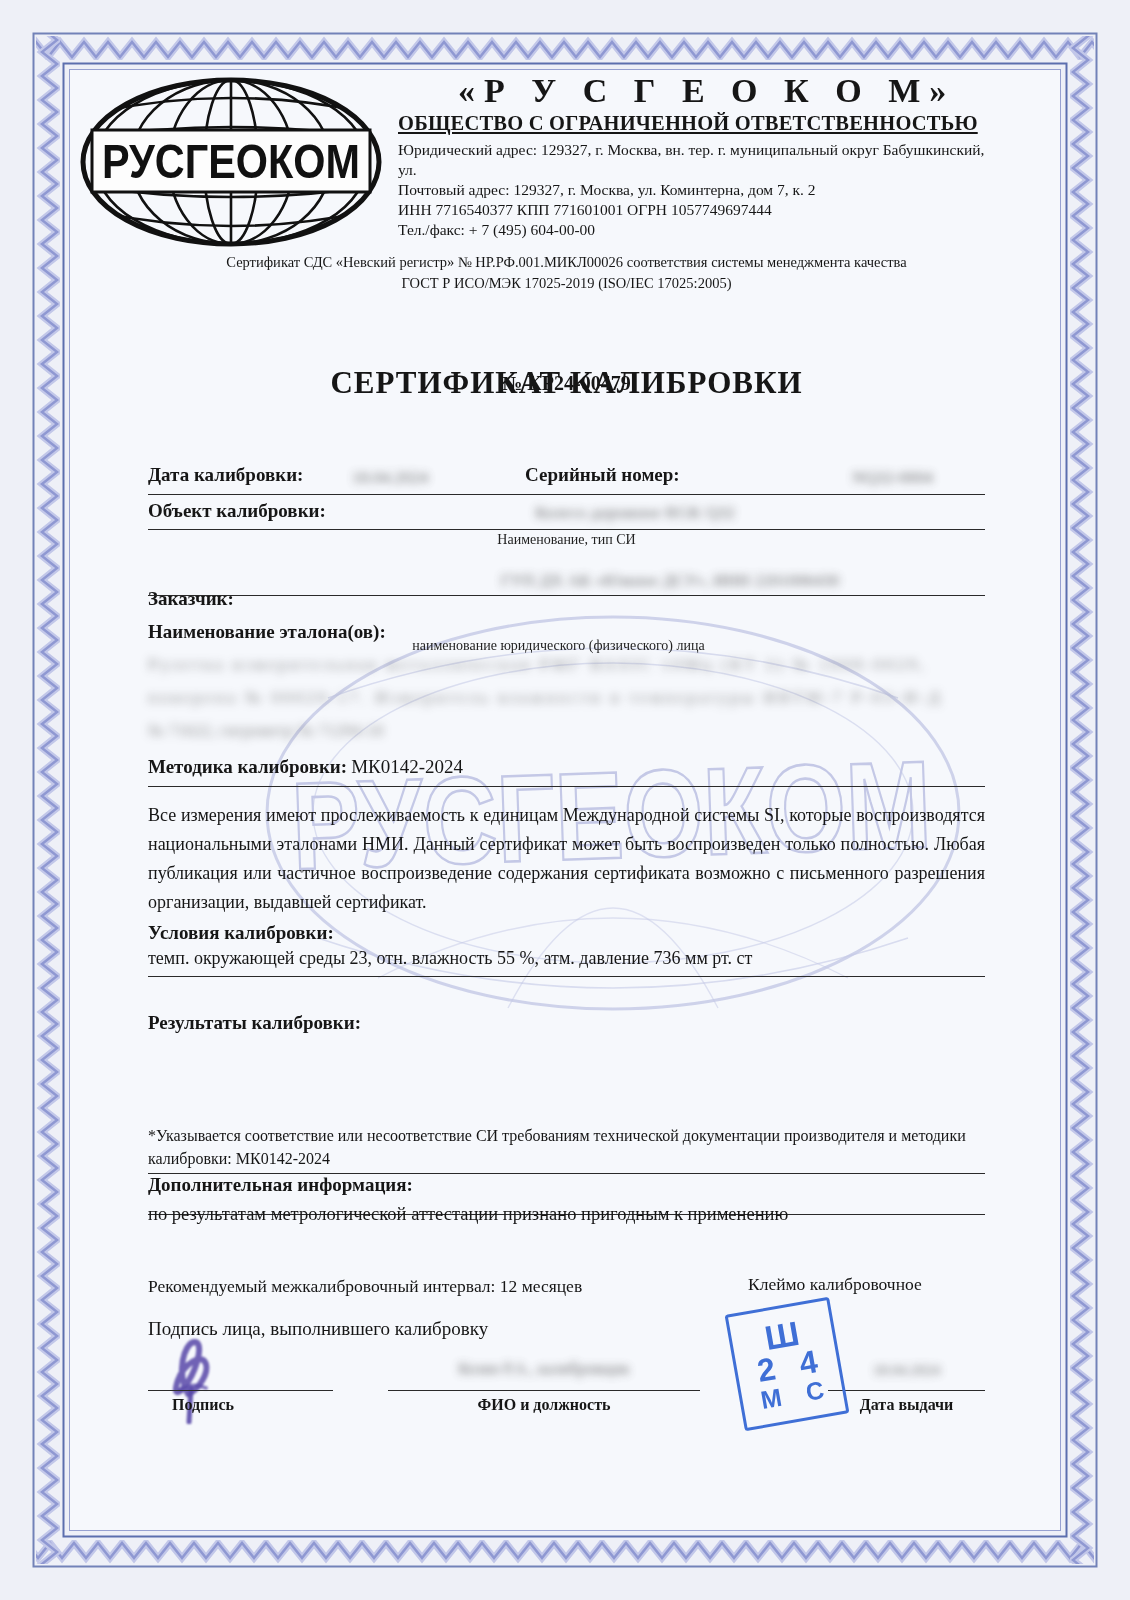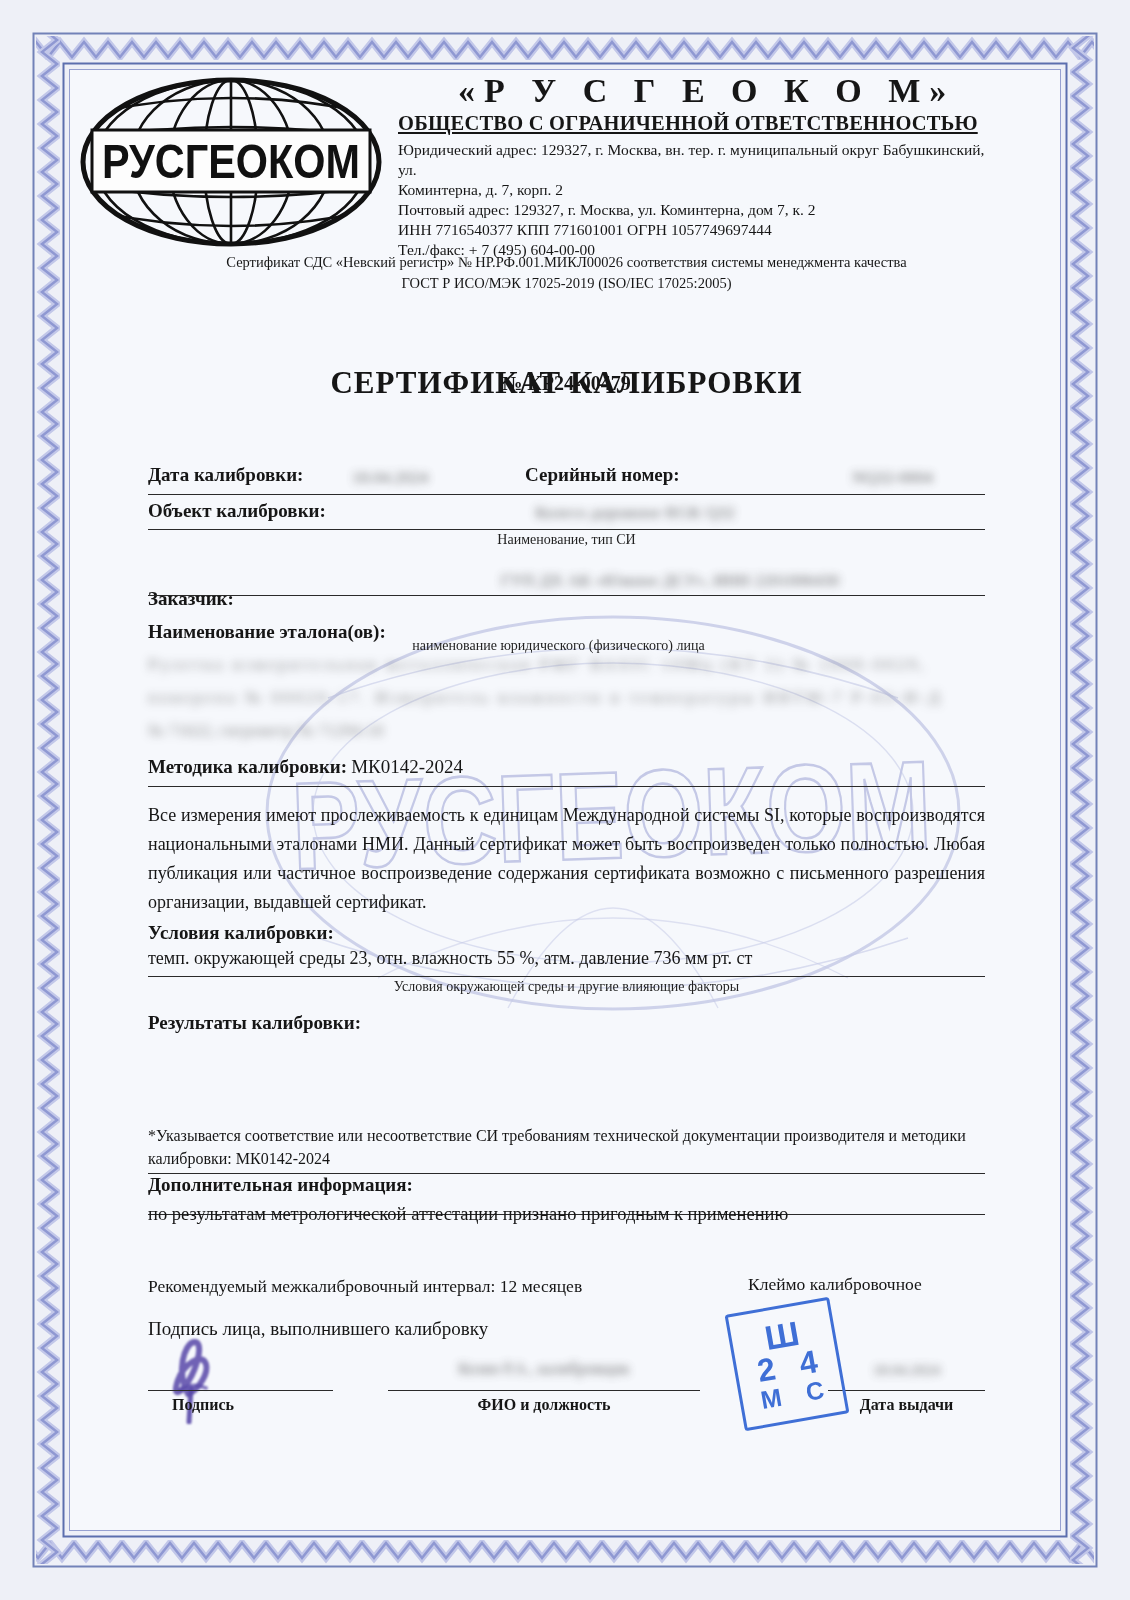--- a/index.html
+++ b/index.html
@@ -118,21 +118,20 @@
     </g>
     <rect x="14" y="54" width="278" height="62" fill="#fdfdfd" stroke="#111" stroke-width="3"></rect>
     <text x="153" y="102" text-anchor="middle" font-family="Liberation Sans, sans-serif" font-weight="bold" font-size="48" fill="#111" textLength="258" lengthAdjust="spacingAndGlyphs">РУСГЕОКОМ</text>
   </svg>
 
   <div class="abs company-title" style="left:458px;top:72px;">«Р У С Г Е О К О М»</div>
   <div class="abs company-form" style="left:398px;top:112px;">ОБЩЕСТВО С ОГРАНИЧЕННОЙ ОТВЕТСТВЕННОСТЬЮ</div>
 
   <div class="abs addr" style="left:398px;top:140px;width:600px;">
     <div>Юридический адрес: 129327, г. Москва, вн. тер. г. муниципальный округ Бабушкинский, ул.</div>
-    <div>Коминтерна, д. 7, корп. 2</div>
     <div>Почтовый адрес: 129327, г. Москва, ул. Коминтерна, дом 7, к. 2</div>
     <div>ИНН 7716540377 КПП 771601001 ОГРН 1057749697444</div>
     <div>Тел./факс: + 7 (495) 604-00-00</div>
   </div>
 
   <div class="abs sds" style="left:148px;top:252px;width:837px;">
     <div>Сертификат СДС «Невский регистр» № НР.РФ.001.МИКЛ00026 соответствия системы менеджмента качества</div>
     <div>ГОСТ Р ИСО/МЭК 17025-2019 (ISO/IEC 17025:2005)</div>
   </div>
 
@@ -166,21 +165,20 @@
     <span class="lbl">Методика калибровки:</span>
     <span class="val" style="font-size:19px;">МК0142-2024</span>
   </div>
   <div class="abs rule" style="left:148px;top:786px;width:837px;"></div>
 
   <div class="abs para" style="left:148px;top:801px;width:837px;">Все измерения имеют прослеживаемость к единицам Международной системы SI, которые воспроизводятся национальными эталонами НМИ. Данный сертификат может быть воспроизведен только полностью. Любая публикация или частичное воспроизведение содержания сертификата возможно с письменного разрешения организации, выдавшей сертификат.</div>
 
   <div class="abs lbl" style="left:148px;top:922px;">Условия калибровки:</div>
   <div class="abs" style="left:148px;top:948px;font-size:18px;white-space:nowrap;">темп. окружающей среды 23, отн. влажность 55 %, атм. давление 736 мм рт. ст</div>
   <div class="abs rule" style="left:148px;top:976px;width:837px;"></div>
-  <div class="abs cap" style="left:148px;top:979px;width:837px;">Условия окружающей среды и другие влияющие факторы</div>
 
   <div class="abs lbl" style="left:148px;top:1012px;">Результаты калибровки:</div>
 
   <div class="abs" style="left:148px;top:1124px;width:837px;font-size:16px;line-height:23px;border-bottom:1.5px solid #2a2a2a;padding-bottom:3px;">*Указывается соответствие или несоответствие СИ требованиям технической документации производителя и методики калибровки: МК0142-2024</div>
 
   <div class="abs" style="left:148px;top:1174px;width:837px;border-bottom:1.5px solid #2a2a2a;padding-bottom:18px;">
     <span class="lbl">Дополнительная информация:</span>
   </div>
   <div class="abs" style="left:148px;top:1204px;width:837px;font-size:18.5px;">по результатам метрологической аттестации признано пригодным к применению</div>
 

